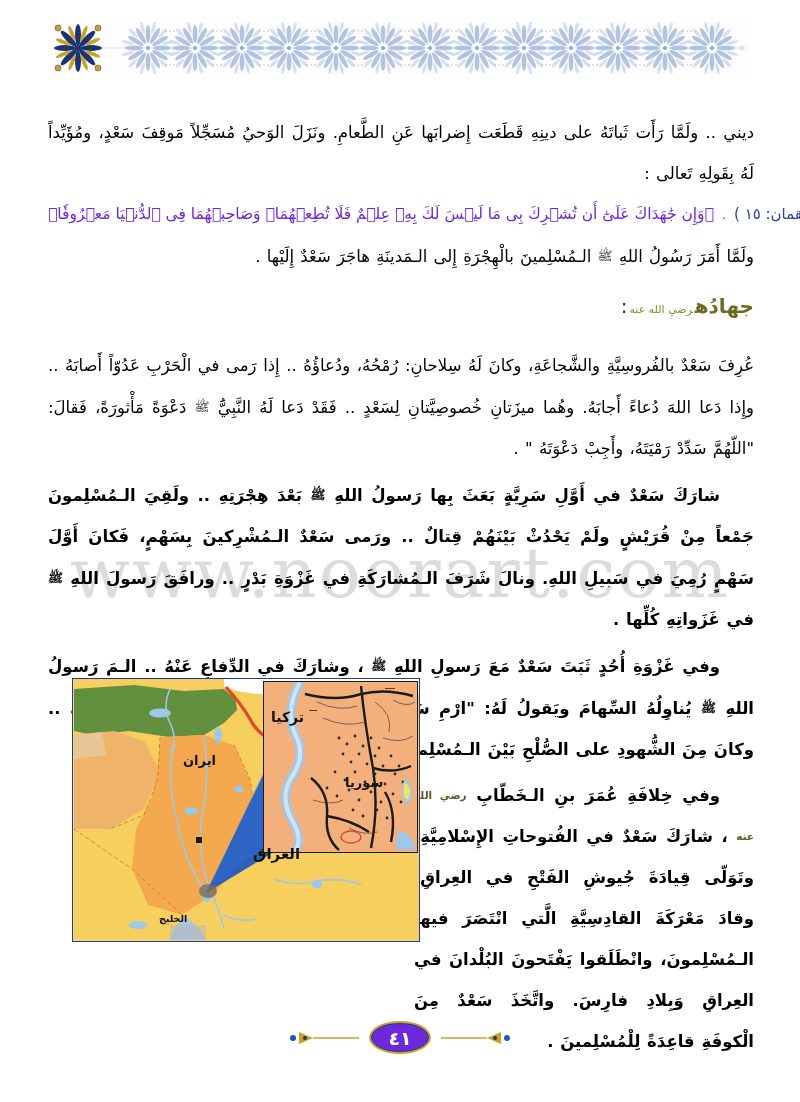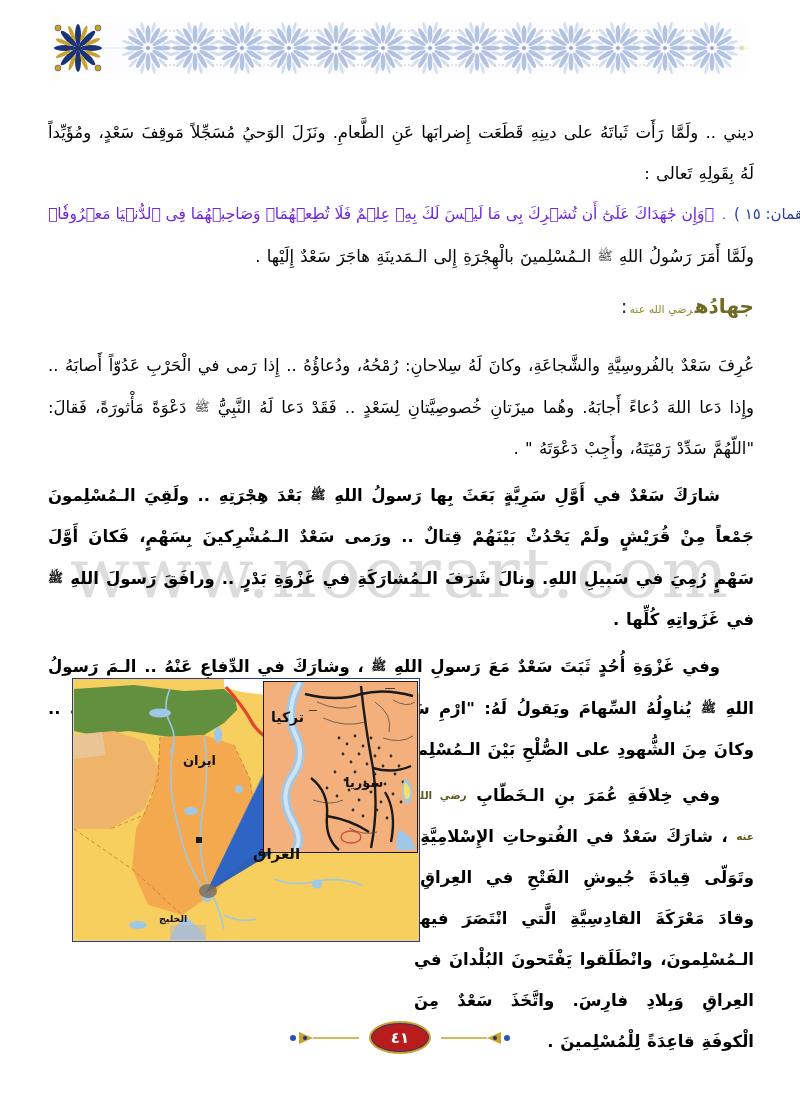--- a/index.html
+++ b/index.html
@@ -192,27 +192,27 @@
     bottom: 48px;
     display: flex;
     align-items: center;
     justify-content: center;
     gap: 8px;
   }
   .page-num-badge {
     width: 58px;
     height: 29px;
     border-radius: 50%;
-    background: #b91c1c;
+    background: #6d28d9;
     border: 2px solid #c9a227;
     display: flex;
     align-items: center;
     justify-content: center;
     color: #ffffff;
-    font-size: 15px;
+    font-size: 19px;
     font-weight: bold;
     box-shadow: inset 0 0 0 1px #1d3c89;
   }
   .footer-flourish { display: block; }
 
   
   .watermark {
     position: absolute;
     left: 0;
     top: 508px;

